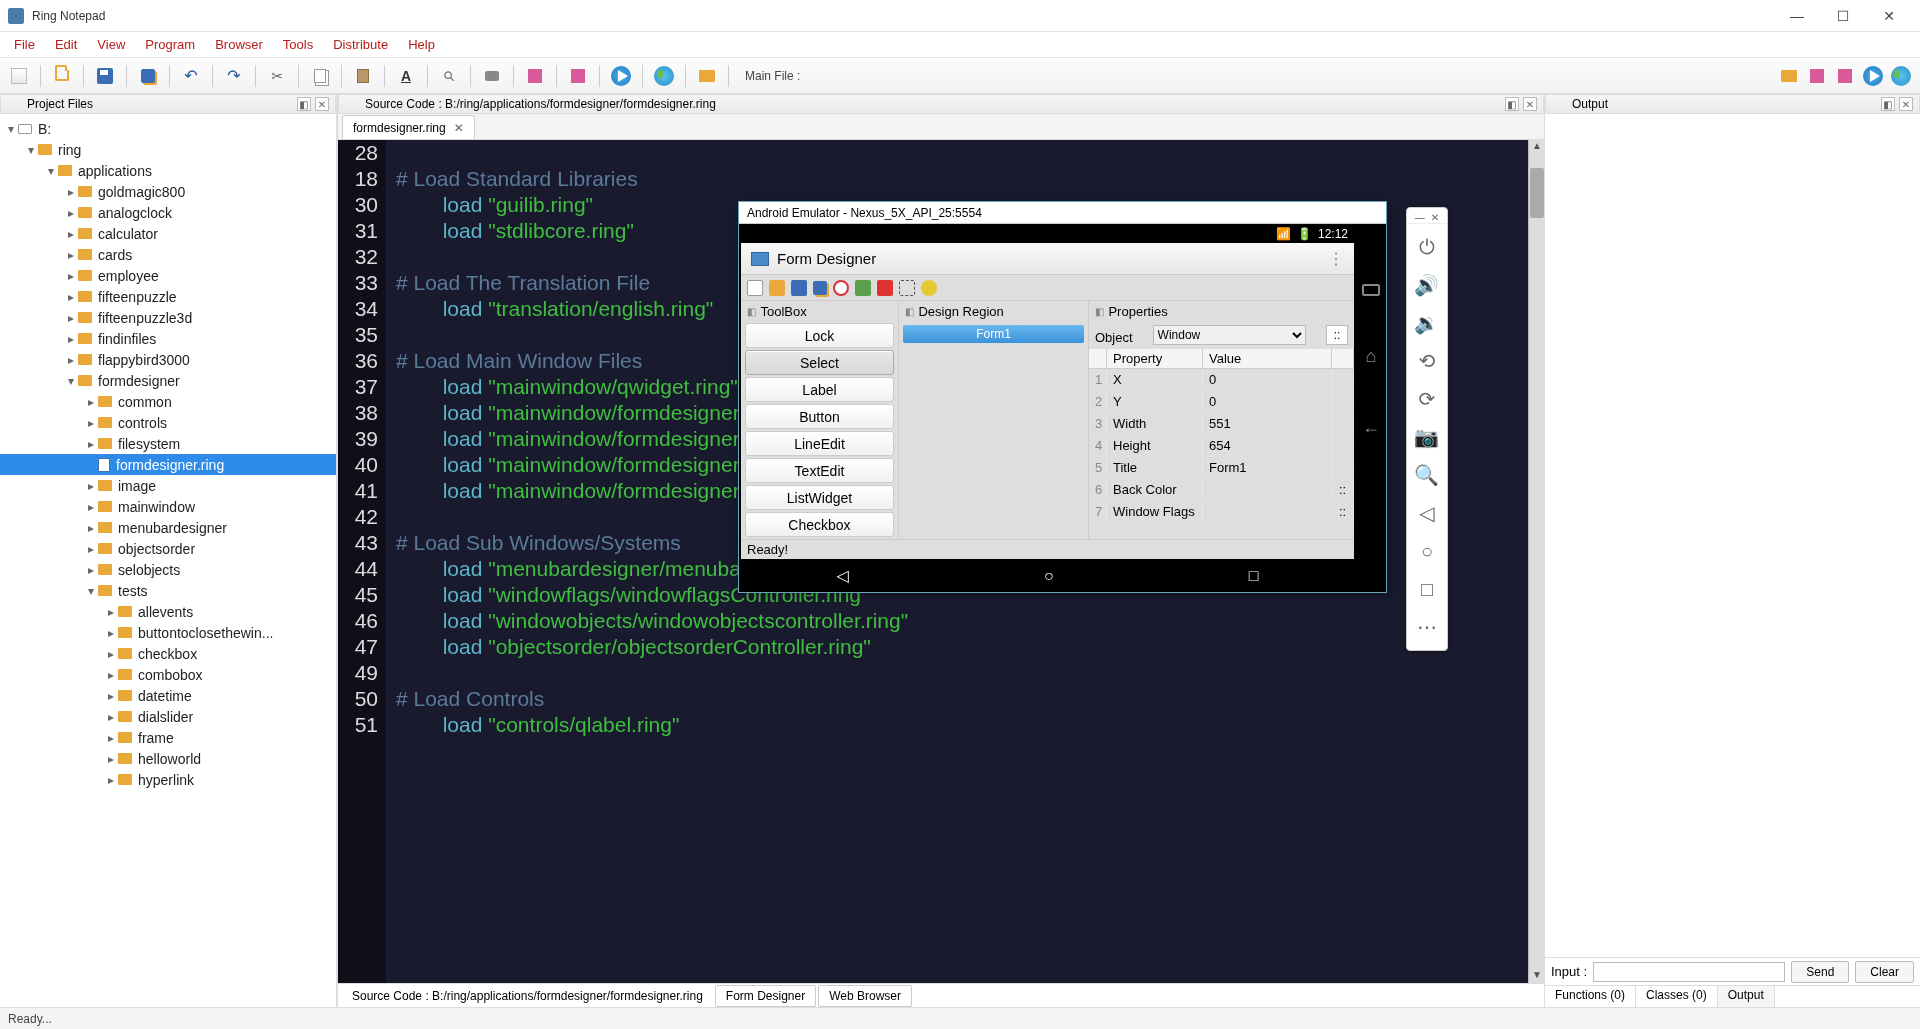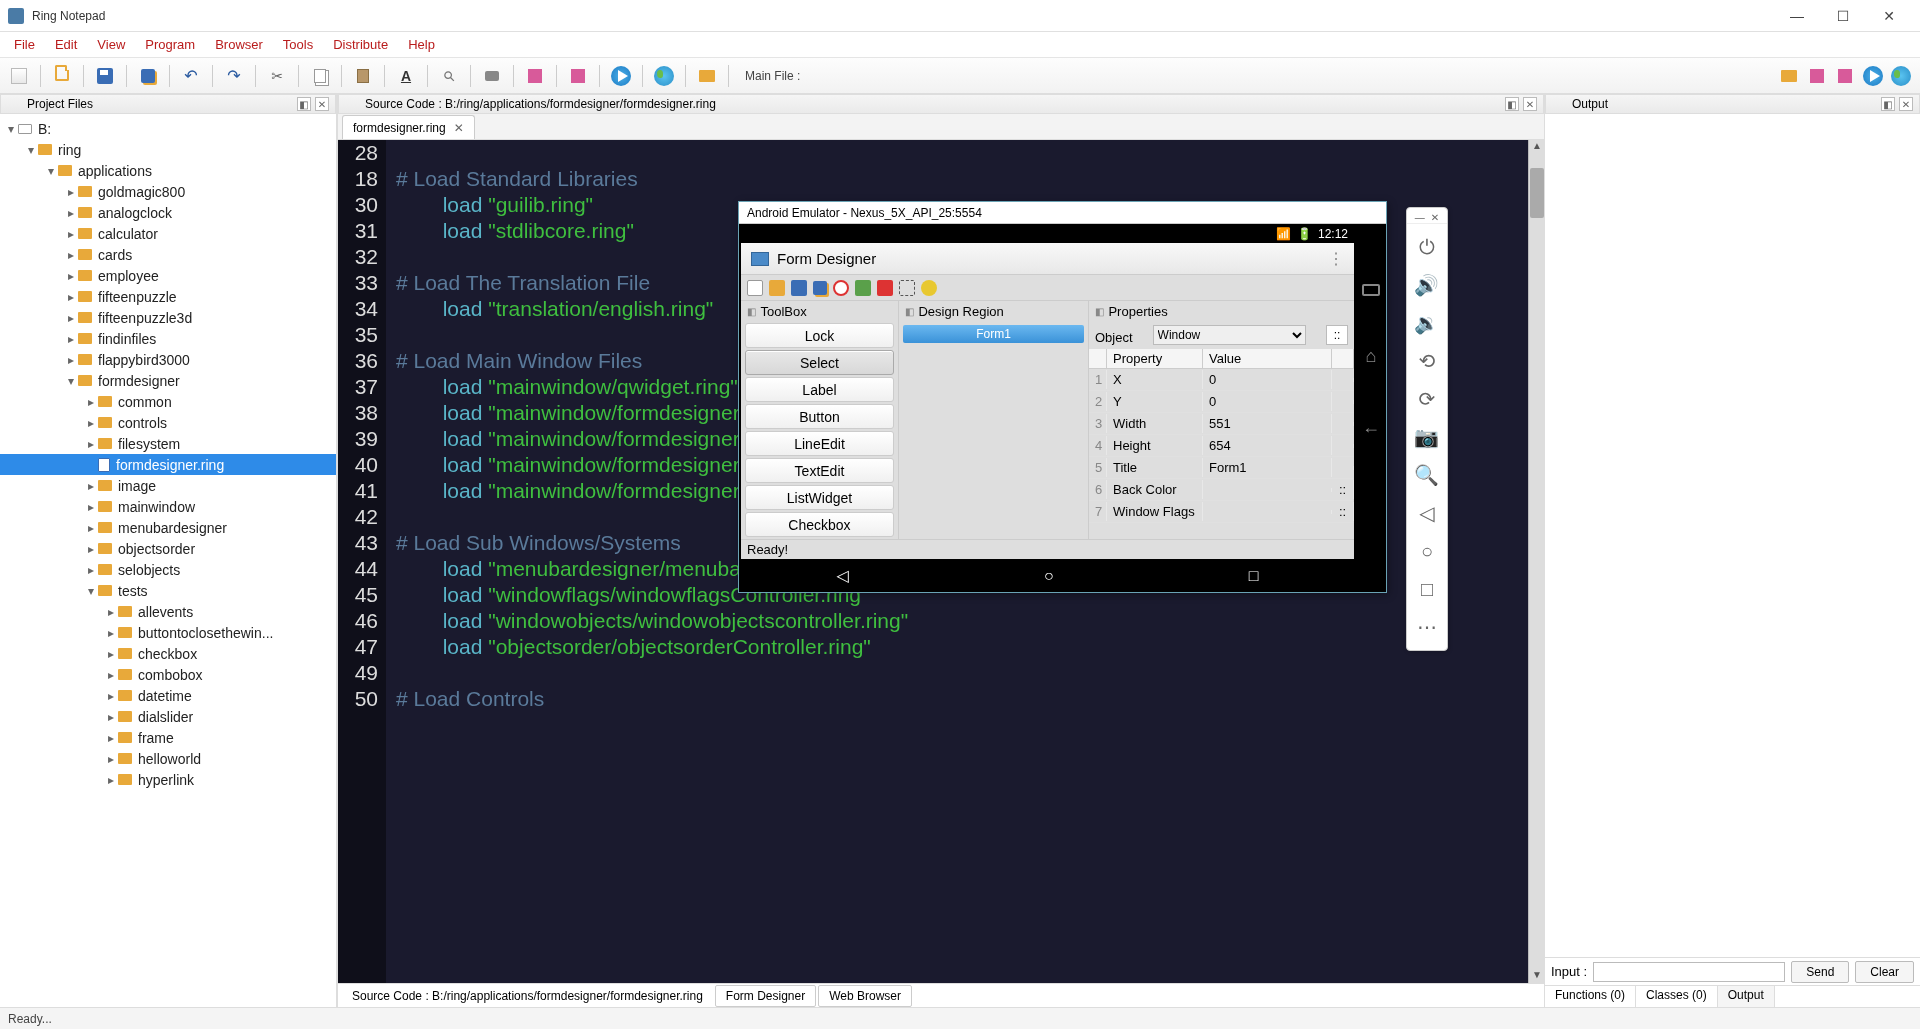--- a/index.html
+++ b/index.html
@@ -554,20 +554,24 @@
             <div class="lno">47</div>
             <div class="ltxt ">        <span class="c-load">load</span> <span class="c-str">"objectsorder/objectsorderController.ring"</span></div>
           </div>
           <div class="line">
             <div class="lno">49</div>
             <div class="ltxt "></div>
           </div>
           <div class="line">
             <div class="lno">50</div>
             <div class="ltxt c-comment"># Load Controls</div>
+          </div>
+          <div class="line">
+            <div class="lno">51</div>
+            <div class="ltxt ">        <span class="c-load">load</span> <span class="c-str">"controls/qlabel.ring"</span></div>
           </div>
         </div>
       <div class="scrollbar-v">
         <div class="arr">▲</div>
         <div class="thumb"></div>
         <div class="arr" style="position:absolute;bottom:0;">▼</div>
       </div>
     </div>
     <div class="bottom-tabs">
       <span class="btab label">Source Code : B:/ring/applications/formdesigner/formdesigner.ring</span>

